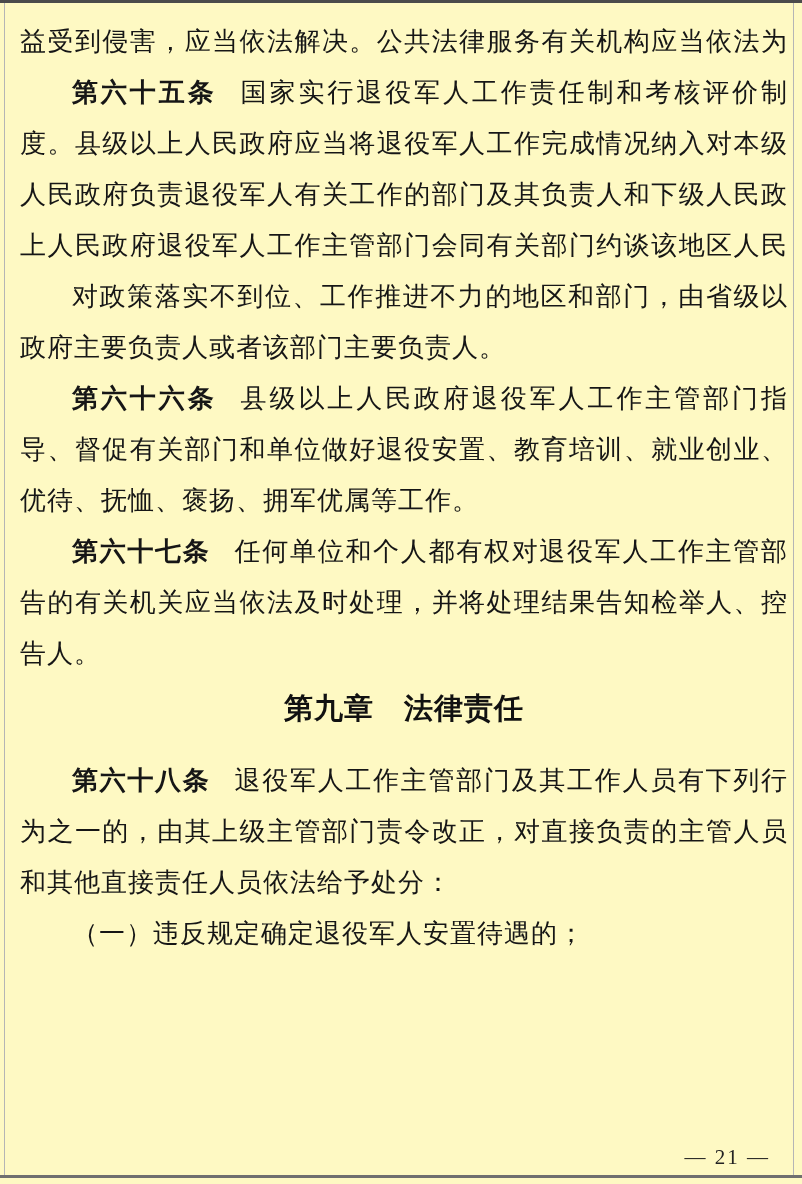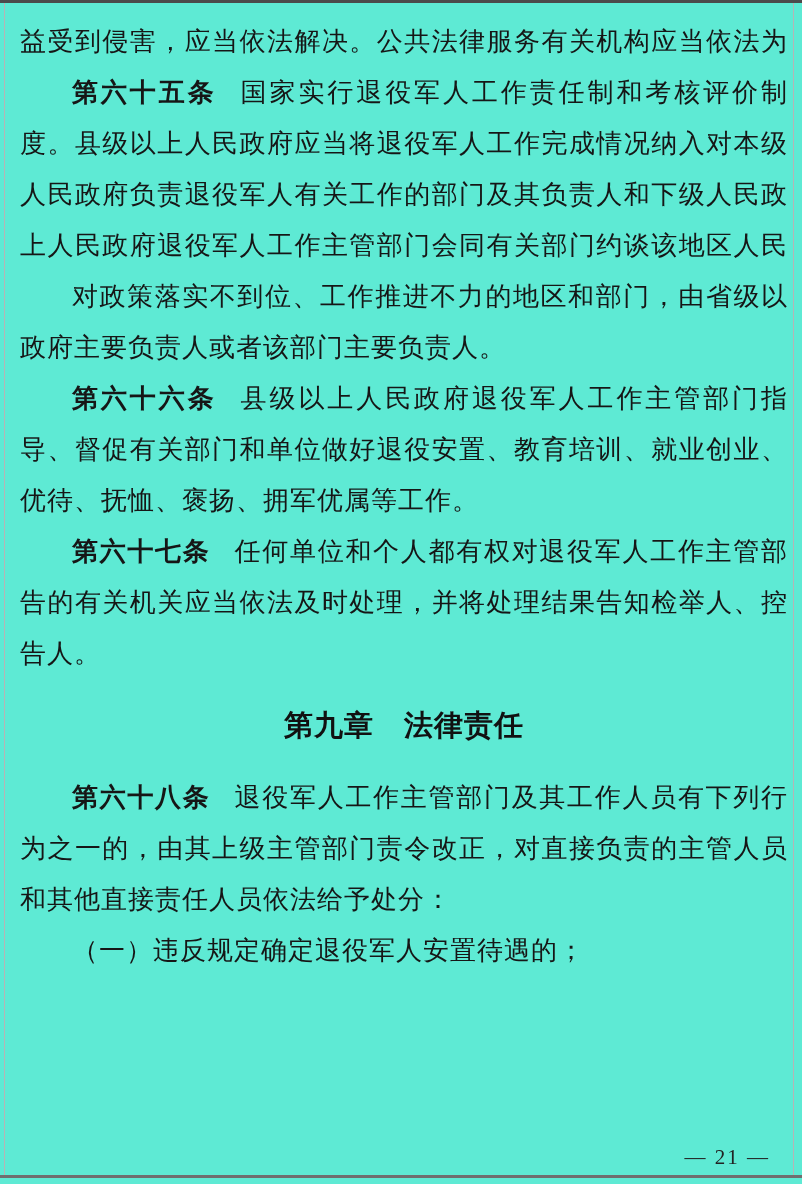--- a/index.html
+++ b/index.html
@@ -1,20 +1,20 @@
 <!DOCTYPE html>
 <html><head>
 <meta charset="utf-8">
 <style>
   html, body { margin: 0; padding: 0; background: #ffffff; }
   .page {
     position: relative;
     width: 802px;
     height: 1184px;
-    background: #5eead4;
+    background: #fef9c3;
     overflow: hidden;
     font-family: "Liberation Serif", "DejaVu Serif", serif;
     color: #1a1a1a;
   }
   
   .edge-top    { position: absolute; top: 0; left: 0; right: 0; height: 3px; background: #4b4b4b; }
   .edge-bottom { position: absolute; bottom: 6px; left: 0; right: 0; height: 3px; background: #6f6f6f; }
   .edge-left   { position: absolute; top: 3px; bottom: 9px; left: 4px;  width: 1px; background: #b5b5b5; }
   .edge-right  { position: absolute; top: 3px; bottom: 9px; left: 793px; width: 1px; background: #b5b5b5; }
 
@@ -45,21 +45,21 @@
   .lead {
     font-weight: bold;
     margin-right: 24px;
   }
   .chapter-heading {
     font-size: 29px;
     font-weight: bold;
     line-height: 40px;
     text-align: center;
     letter-spacing: 1px;
-    margin-top: 26px;
+    margin-top: 9px;
     margin-bottom: 27px;
     color: #111111;
   }
   .page-number {
     position: absolute;
     right: 32px;
     bottom: 14px;
     font-size: 21px;
     letter-spacing: 2px;
     color: #222222;

